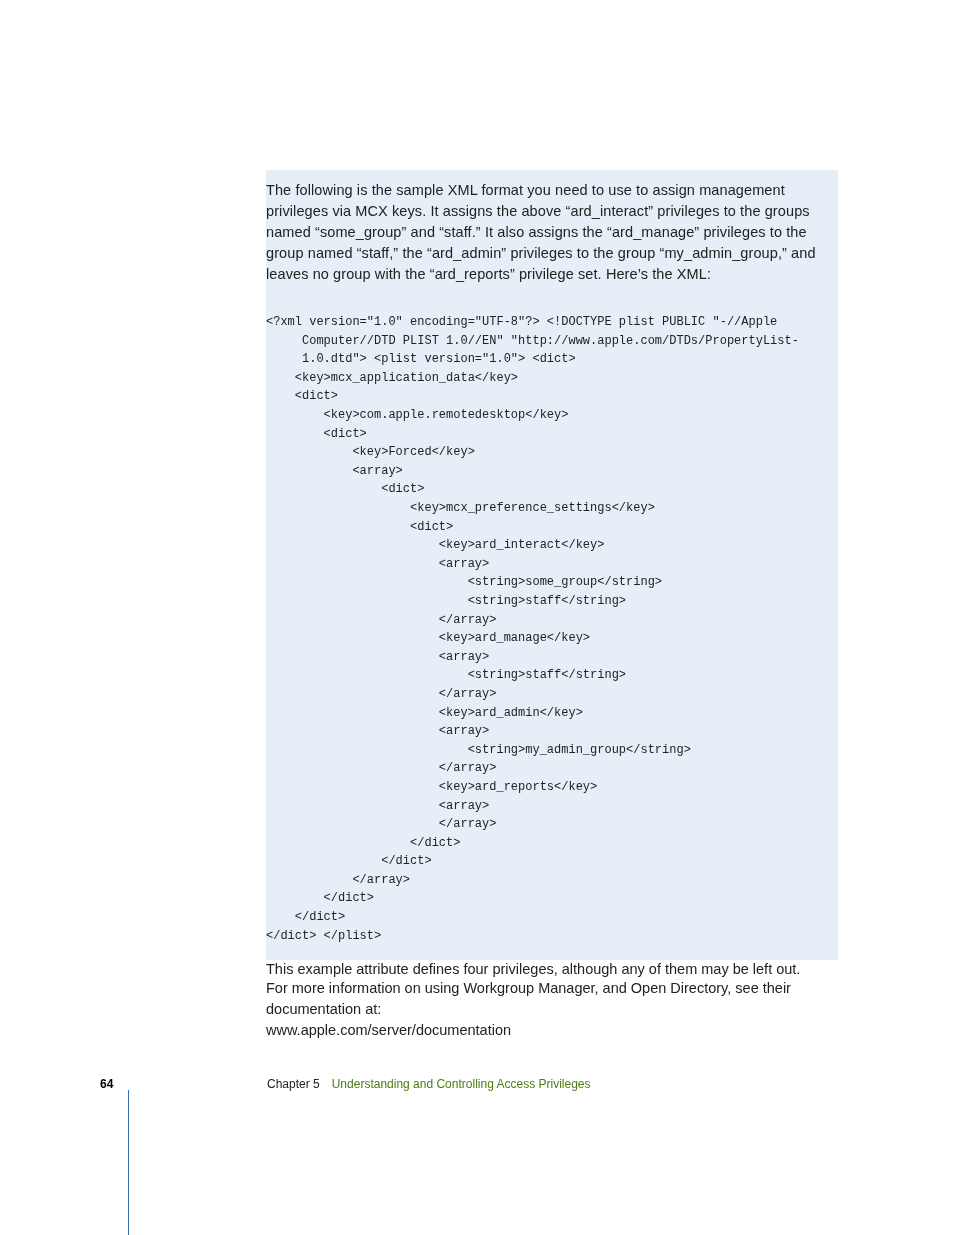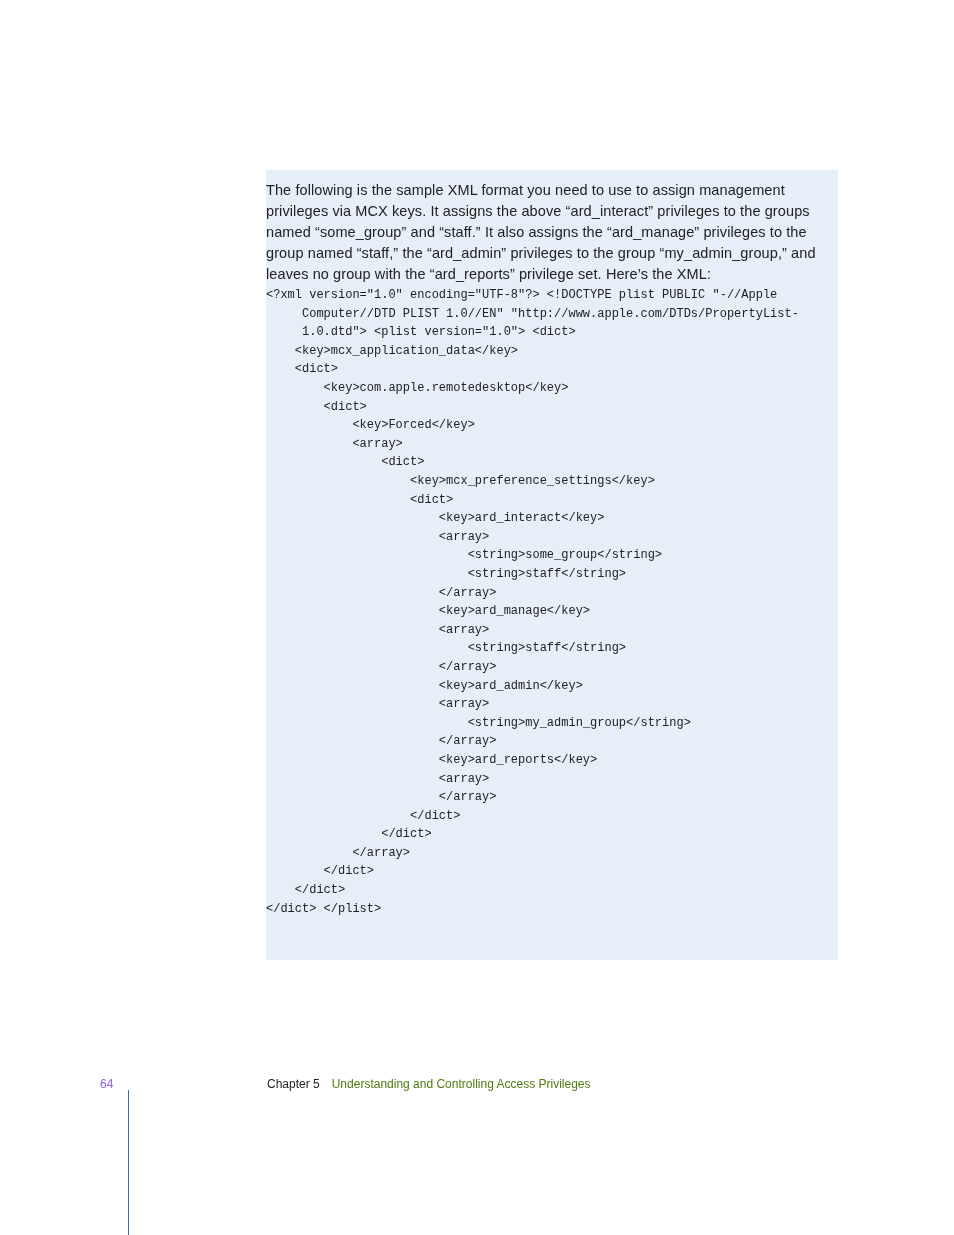--- a/index.html
+++ b/index.html
@@ -37,21 +37,21 @@
     position: absolute;
     left: 266px;
     top: 180px;
     width: 560px;
     z-index: 1;
   }
   .intro {
     font-size: 14.5px;
     line-height: 1.45;
     color: #222;
-    margin-bottom: 1px;
+    margin-bottom: 28px;
     letter-spacing: 0.1px;
   }
   .code {
     font-family: "Courier New", Courier, monospace;
     font-size: 12px;
     line-height: 1.55;
     white-space: pre;
     color: #222;
   }
   .outro {
@@ -74,22 +74,22 @@
     position: absolute;
     left: 100px;
     top: 1077px;
     width: 740px;
     display: flex;
     align-items: baseline;
     font-size: 12px;
     z-index: 1;
   }
   .footer .pagenum {
-    font-weight: normal;
-    color: #8b5cf6;
+    font-weight: bold;
+    color: #000000;
     width: 167px;
   }
   .footer .chapter-label {
     font-weight: normal;
     color: #222;
     margin-right: 12px;
   }
   .footer .chapter-title {
     color: #4d7c0f;
   }
@@ -131,22 +131,27 @@
                         &lt;/array&gt;
                         &lt;key&gt;ard_reports&lt;/key&gt;
                         &lt;array&gt;
                         &lt;/array&gt;
                     &lt;/dict&gt;
                 &lt;/dict&gt;
             &lt;/array&gt;
         &lt;/dict&gt;
     &lt;/dict&gt;
 &lt;/dict&gt; &lt;/plist&gt;</div>
+    <p class="outro">This example attribute defines four privileges, although any of them may be left out.</p>
   </div>
 
+  <div class="followup">
+    <div>For more information on using Workgroup Manager, and Open Directory, see their documentation at:</div>
+    <div class="link-text">www.apple.com/server/documentation</div>
+  </div>
 
   <div class="footer">
     <span class="pagenum">64</span>
     <span class="chapter-label">Chapter 5</span>
     <span class="chapter-title">Understanding and Controlling Access Privileges</span>
   </div>
 
   <div class="sidebar-line"></div>
 
 </div>

